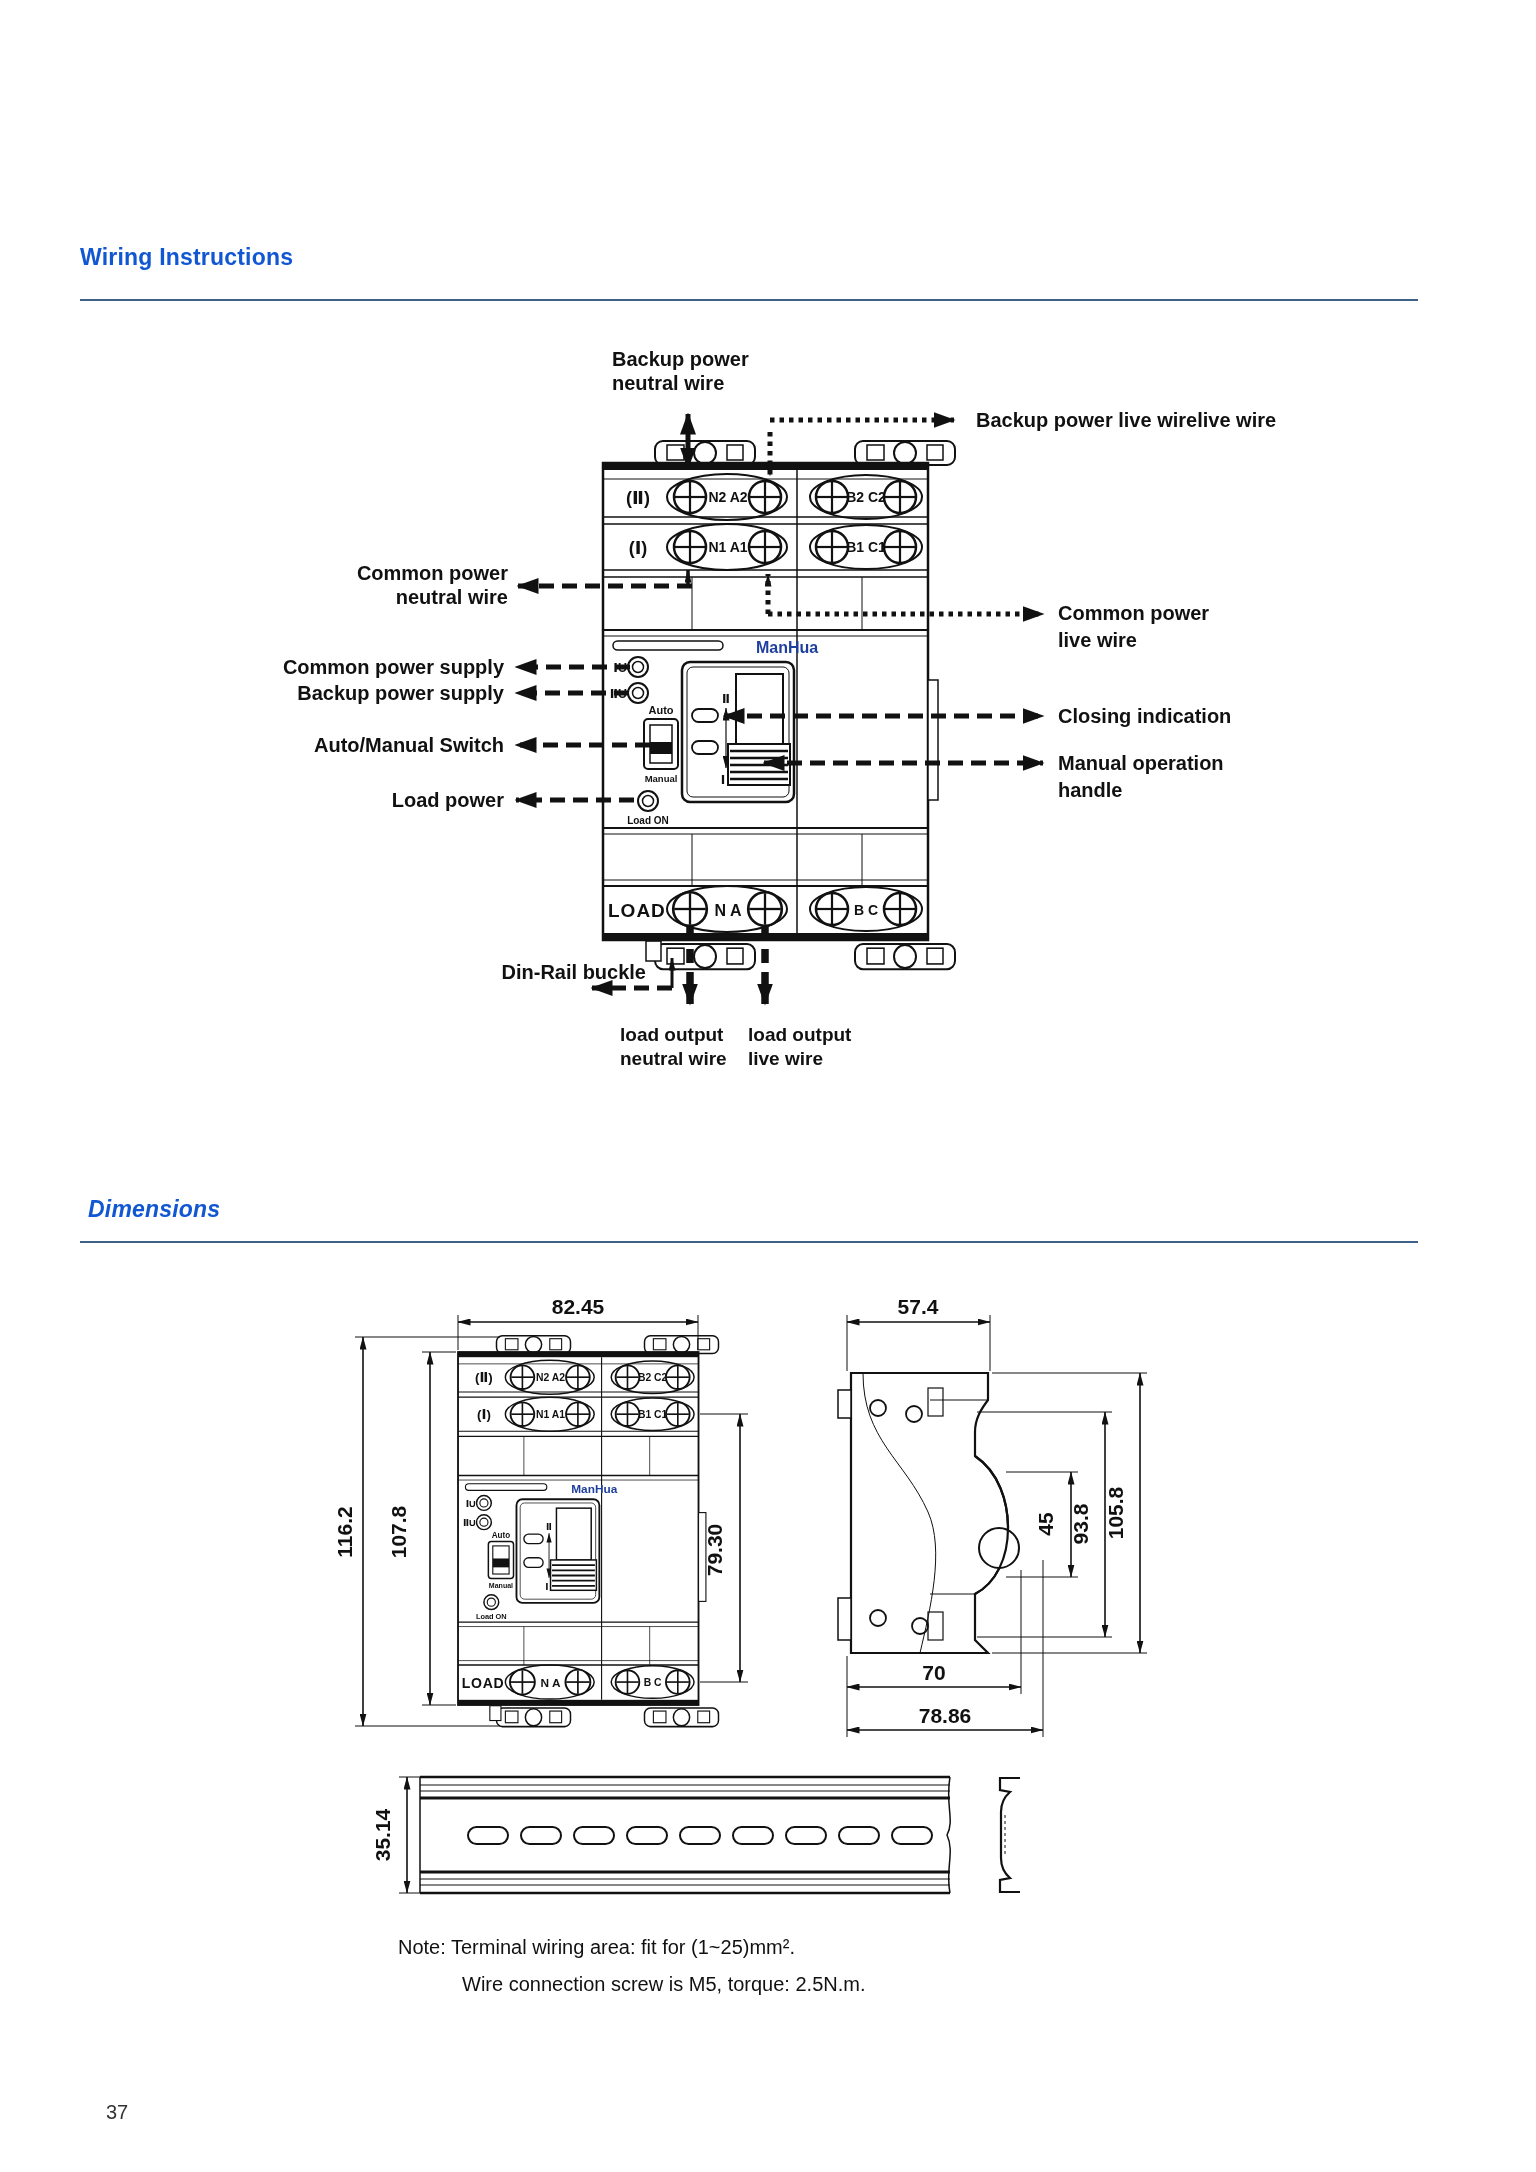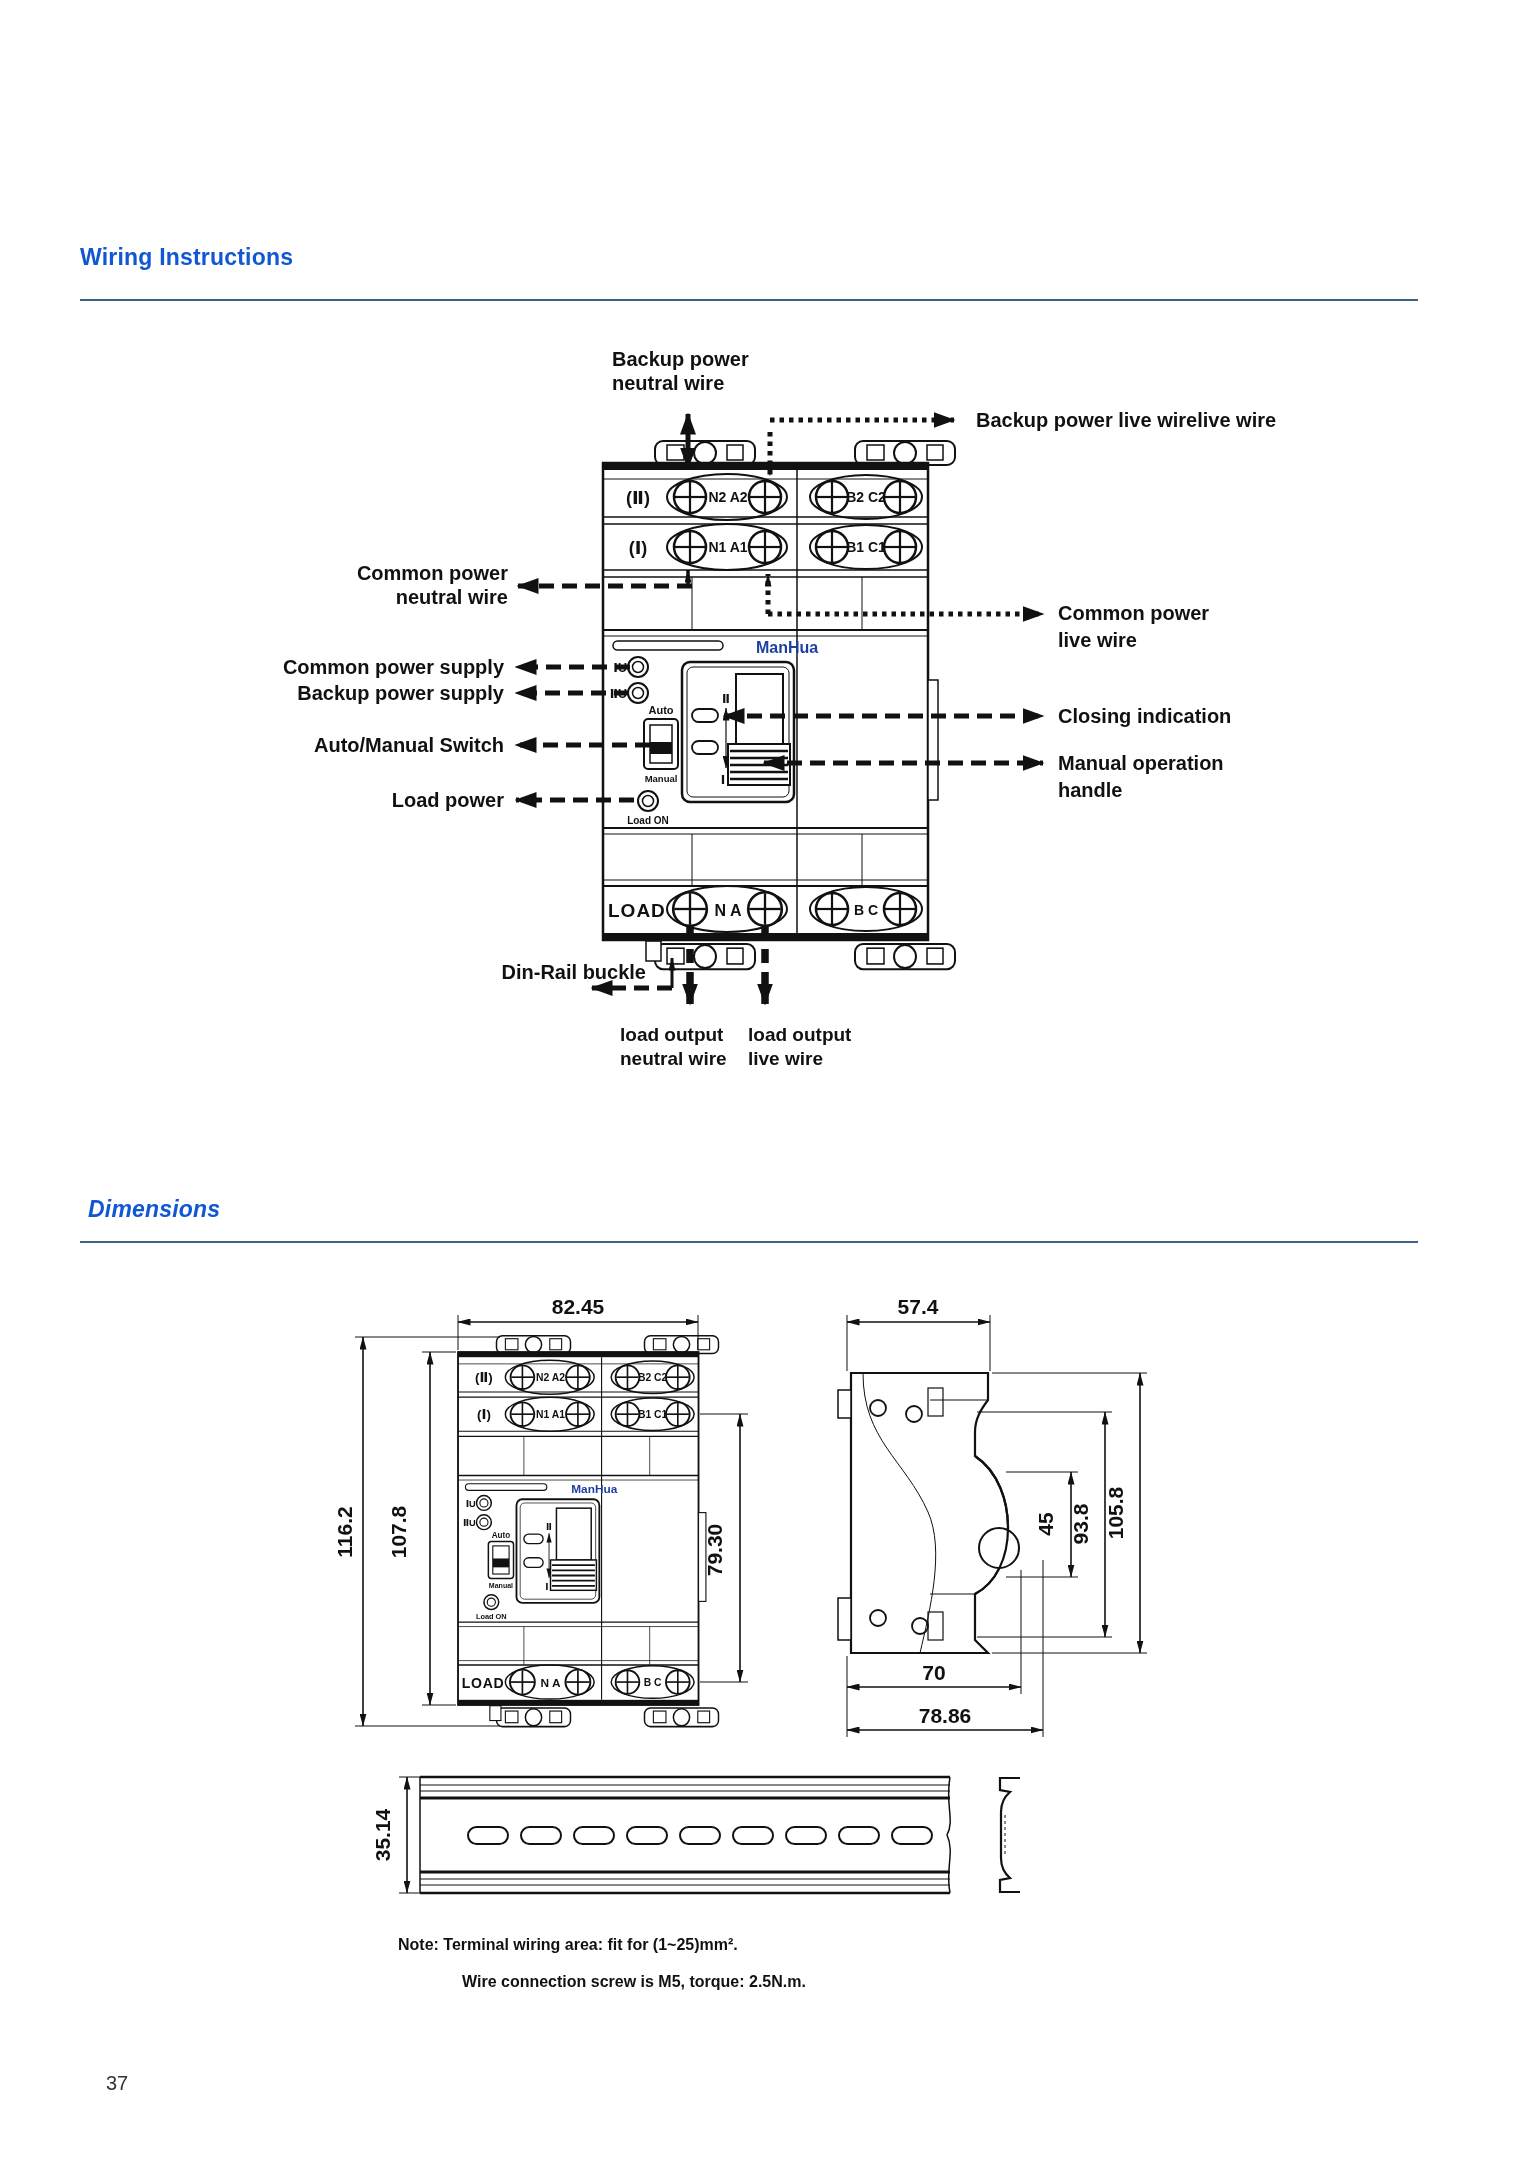--- a/index.html
+++ b/index.html
@@ -1,21 +1,21 @@
 <!DOCTYPE html>
 <html><head>
 <meta charset="utf-8">
 <style>
   html,body{margin:0;padding:0;background:#ffffff;}
   #page{position:relative;width:1418px;height:2172px;background:#fff;overflow:hidden;
         font-family:"Liberation Sans","DejaVu Sans",sans-serif;border-bottom:1px solid #ececec;}
   .h{position:absolute;font-weight:bold;font-size:23px;color:#1156d2;letter-spacing:.2px;}
   .rule{position:absolute;left:80px;width:1376px;height:0;border-top:2px solid #3d6187;}
-  .note{position:absolute;font-weight:bold;font-size:16px;color:#111;}
-  .pgnum{position:absolute;font-size:20px;color:#333;}
+  .note{position:absolute;font-weight:normal;font-size:20px;color:#111;}
+  .pgnum{position:absolute;font-size:20px;color:#333;margin-top:29px;}
   svg{position:absolute;left:0;top:0;}
   svg text{fill:#111;font-weight:bold;font-family:"Liberation Sans","DejaVu Sans",sans-serif;}
   .ln{stroke:#111;fill:none;}
   .fw{fill:#ffffff;stroke:#111;}
   .dash{stroke:#111;stroke-width:5;stroke-dasharray:15 8;fill:none;}
   .dots{stroke:#111;stroke-width:5;stroke-dasharray:4.5 5;fill:none;}
   .ldash{stroke:#111;stroke-width:7.5;stroke-dasharray:14 9;fill:none;}
   .dim{stroke:#111;stroke-width:1.6;fill:none;}
   .ext{stroke:#111;stroke-width:1;fill:none;}
   .brand{fill:#1e3f9e;}

